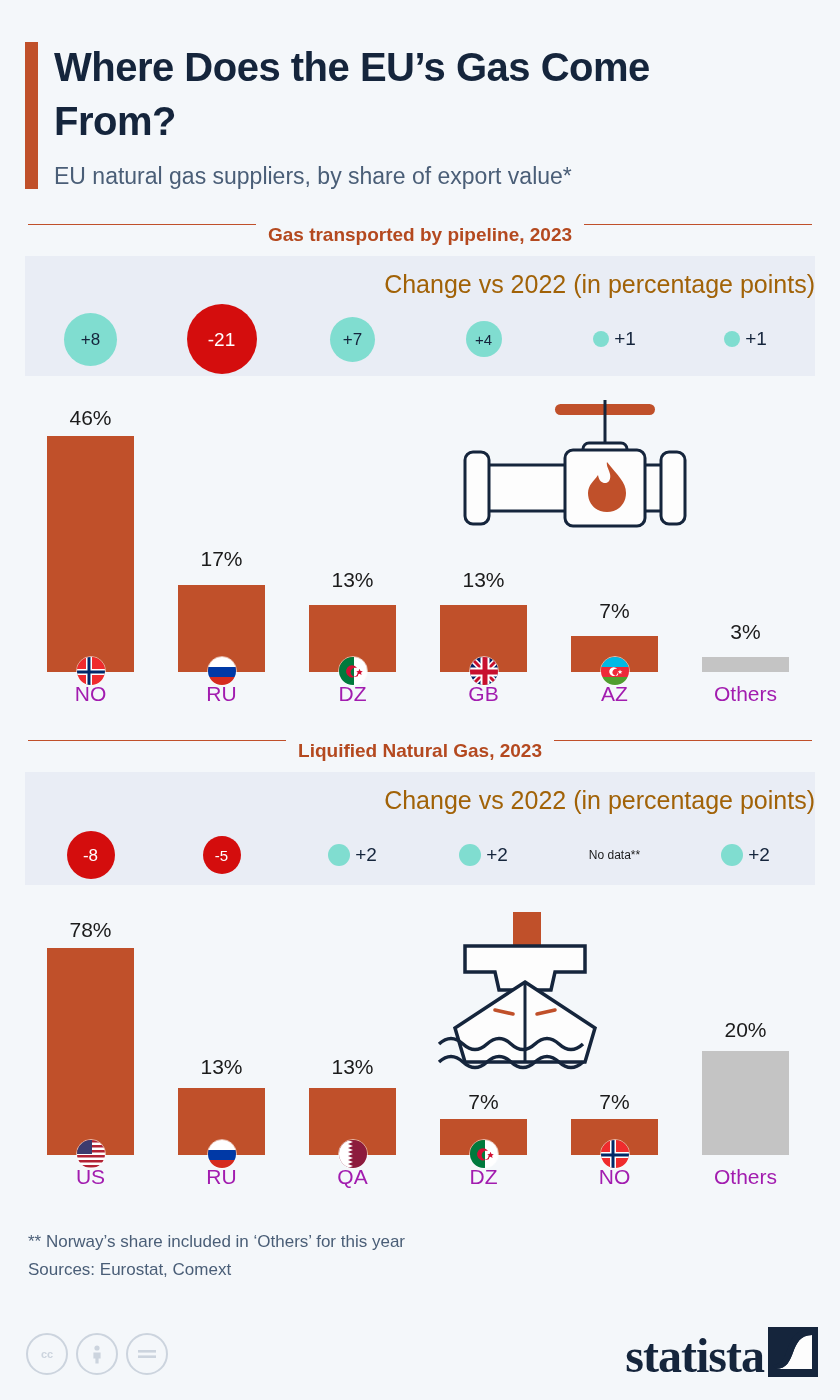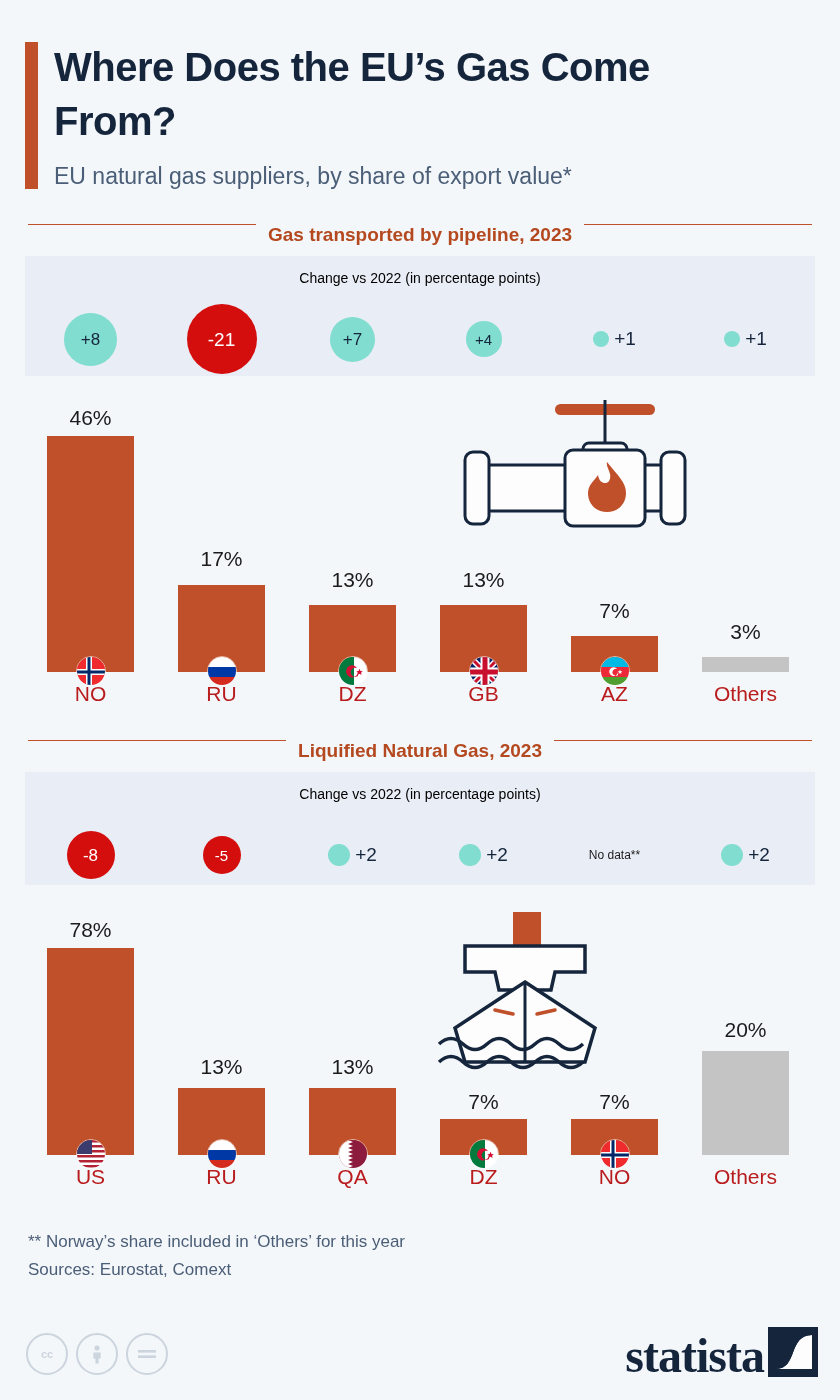--- a/index.html
+++ b/index.html
@@ -38,21 +38,21 @@
     white-space: nowrap;
   }
 
   
   .band {
     position: absolute; left: 25px; width: 790px;
     background: #e9edf5;
   }
   .band-title {
     position: absolute; left: 0; right: 0; top: 14px;
-    text-align: center; font-size: 14px; color: #000000;
+    text-align: right; font-size: 25px; color: #a16207;
   }
   .bubble-row {
     position: absolute; left: 0; top: 48px; width: 790px; height: 70px;
   }
   .bubble-cell {
     position: absolute; top: 0; height: 70px; width: 131px;
     display: flex; align-items: center; justify-content: center;
   }
   .bub {
     border-radius: 50%;
@@ -73,21 +73,21 @@
     position: absolute; left: 0; width: 131px; text-align: center;
     font-size: 21px; color: #1b1b1b;
   }
   .bar {
     position: absolute; left: 22px; width: 87px;
     background: #c0502a;
   }
   .bar.grey { background: #c4c4c4; }
   .bar-lbl {
     position: absolute; left: 0; width: 131px; text-align: center;
-    font-size: 21px; color: #b91c1c;
+    font-size: 21px; color: #a21caf;
   }
   .flag {
     position: absolute; left: 50%; transform: translateX(-50%);
     width: 30px; height: 30px; border-radius: 50%;
     overflow: hidden; border: 1px solid rgba(255,255,255,.6);
   }
 
   
   .illus { position: absolute; }
 

